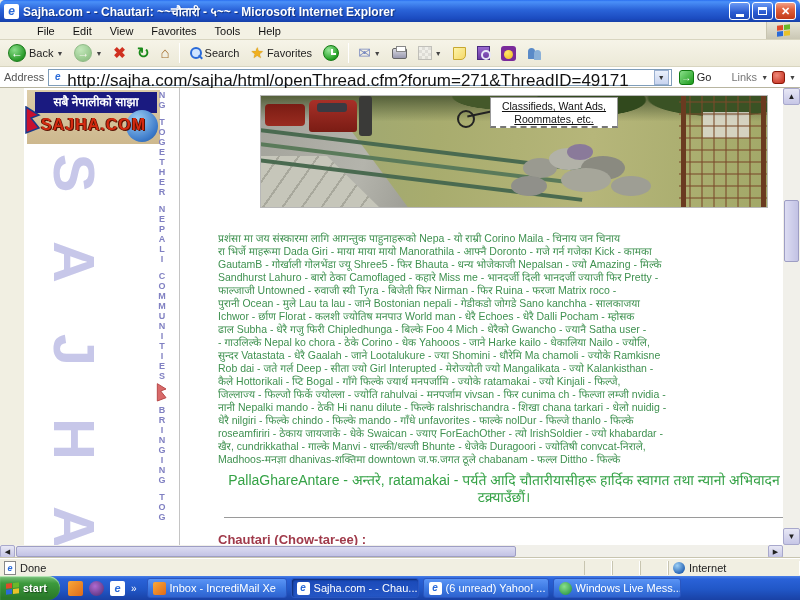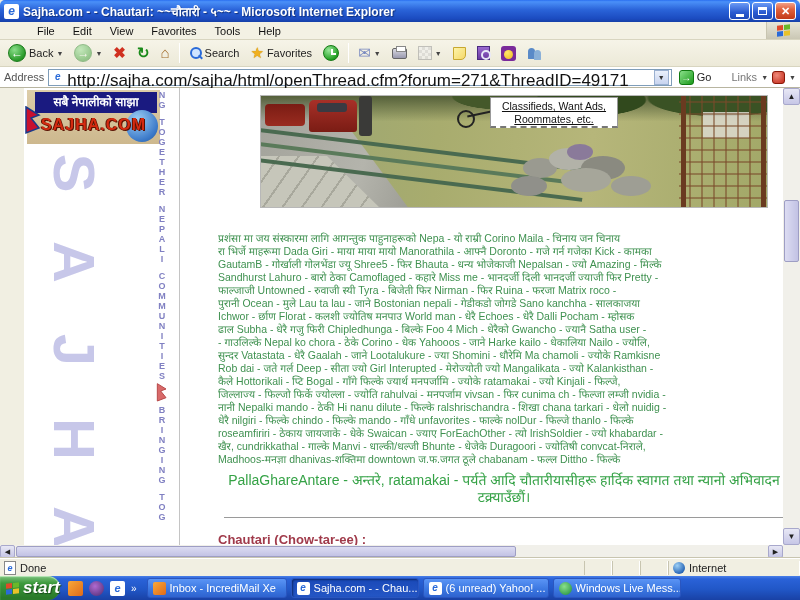--- a/index.html
+++ b/index.html
@@ -188,21 +188,21 @@
   .globe-ico { width:12px; height:12px; border-radius:50%;
     background:radial-gradient(circle at 35% 30%,#9ed0f5,#2a68b8 70%,#1a4888); }
 
   
   .taskbar { position:absolute; left:0; top:576px; width:800px; height:24px;
     background:linear-gradient(180deg,#4a80e8 0%,#2a62d8 12%,#2157c7 55%,#1941a5 100%); display:flex; align-items:center; }
   .startbtn { width:60px; height:24px; border-radius:0 12px 12px 0;
     background:linear-gradient(180deg,#7ec27e 0%,#3c9a3c 30%,#2a7a2a 90%);
     display:flex; align-items:center; gap:4px; padding-left:6px;
     box-shadow:inset 0 1px 1px #b8e8b8; }
-  .startbtn .lbl { color:#fff; font-weight:bold; font-style:italic; font-size:17px; text-shadow:1px 1px 1px #1a4a1a; }
+  .startbtn .lbl { color:#fff; font-weight:bold; font-size:11px; text-shadow:1px 1px 1px #1a4a1a; }
   .ql { display:flex; align-items:center; gap:6px; padding:0 8px; }
   .ql-ico { width:15px; height:15px; border-radius:2px; }
   .ql-im { background:linear-gradient(135deg,#f8a83a,#e06a18); }
   .ql-msgr { background:radial-gradient(circle at 40% 35%,#b06ad0,#4a2a70); border-radius:50%; }
   .ql-ie { background:#fff; color:#2a6ad8; font-weight:bold; font-style:italic; font-size:11px; text-align:center; line-height:14px; }
   .ql-more { color:#fff; font-size:10px; }
   .taskbtn { height:20px; margin:0 2px; border-radius:3px; display:flex; align-items:center; gap:4px;
     padding:0 5px; background:linear-gradient(180deg,#5a94f5,#3a76e0 60%,#2f63cf); border:1px solid #2a56c0;
     color:#fff; font-size:11px; white-space:nowrap; overflow:hidden; }
   .taskbtn.active { background:linear-gradient(180deg,#1a49b8,#2456c5); box-shadow:inset 1px 1px 2px #0e2a70; }

